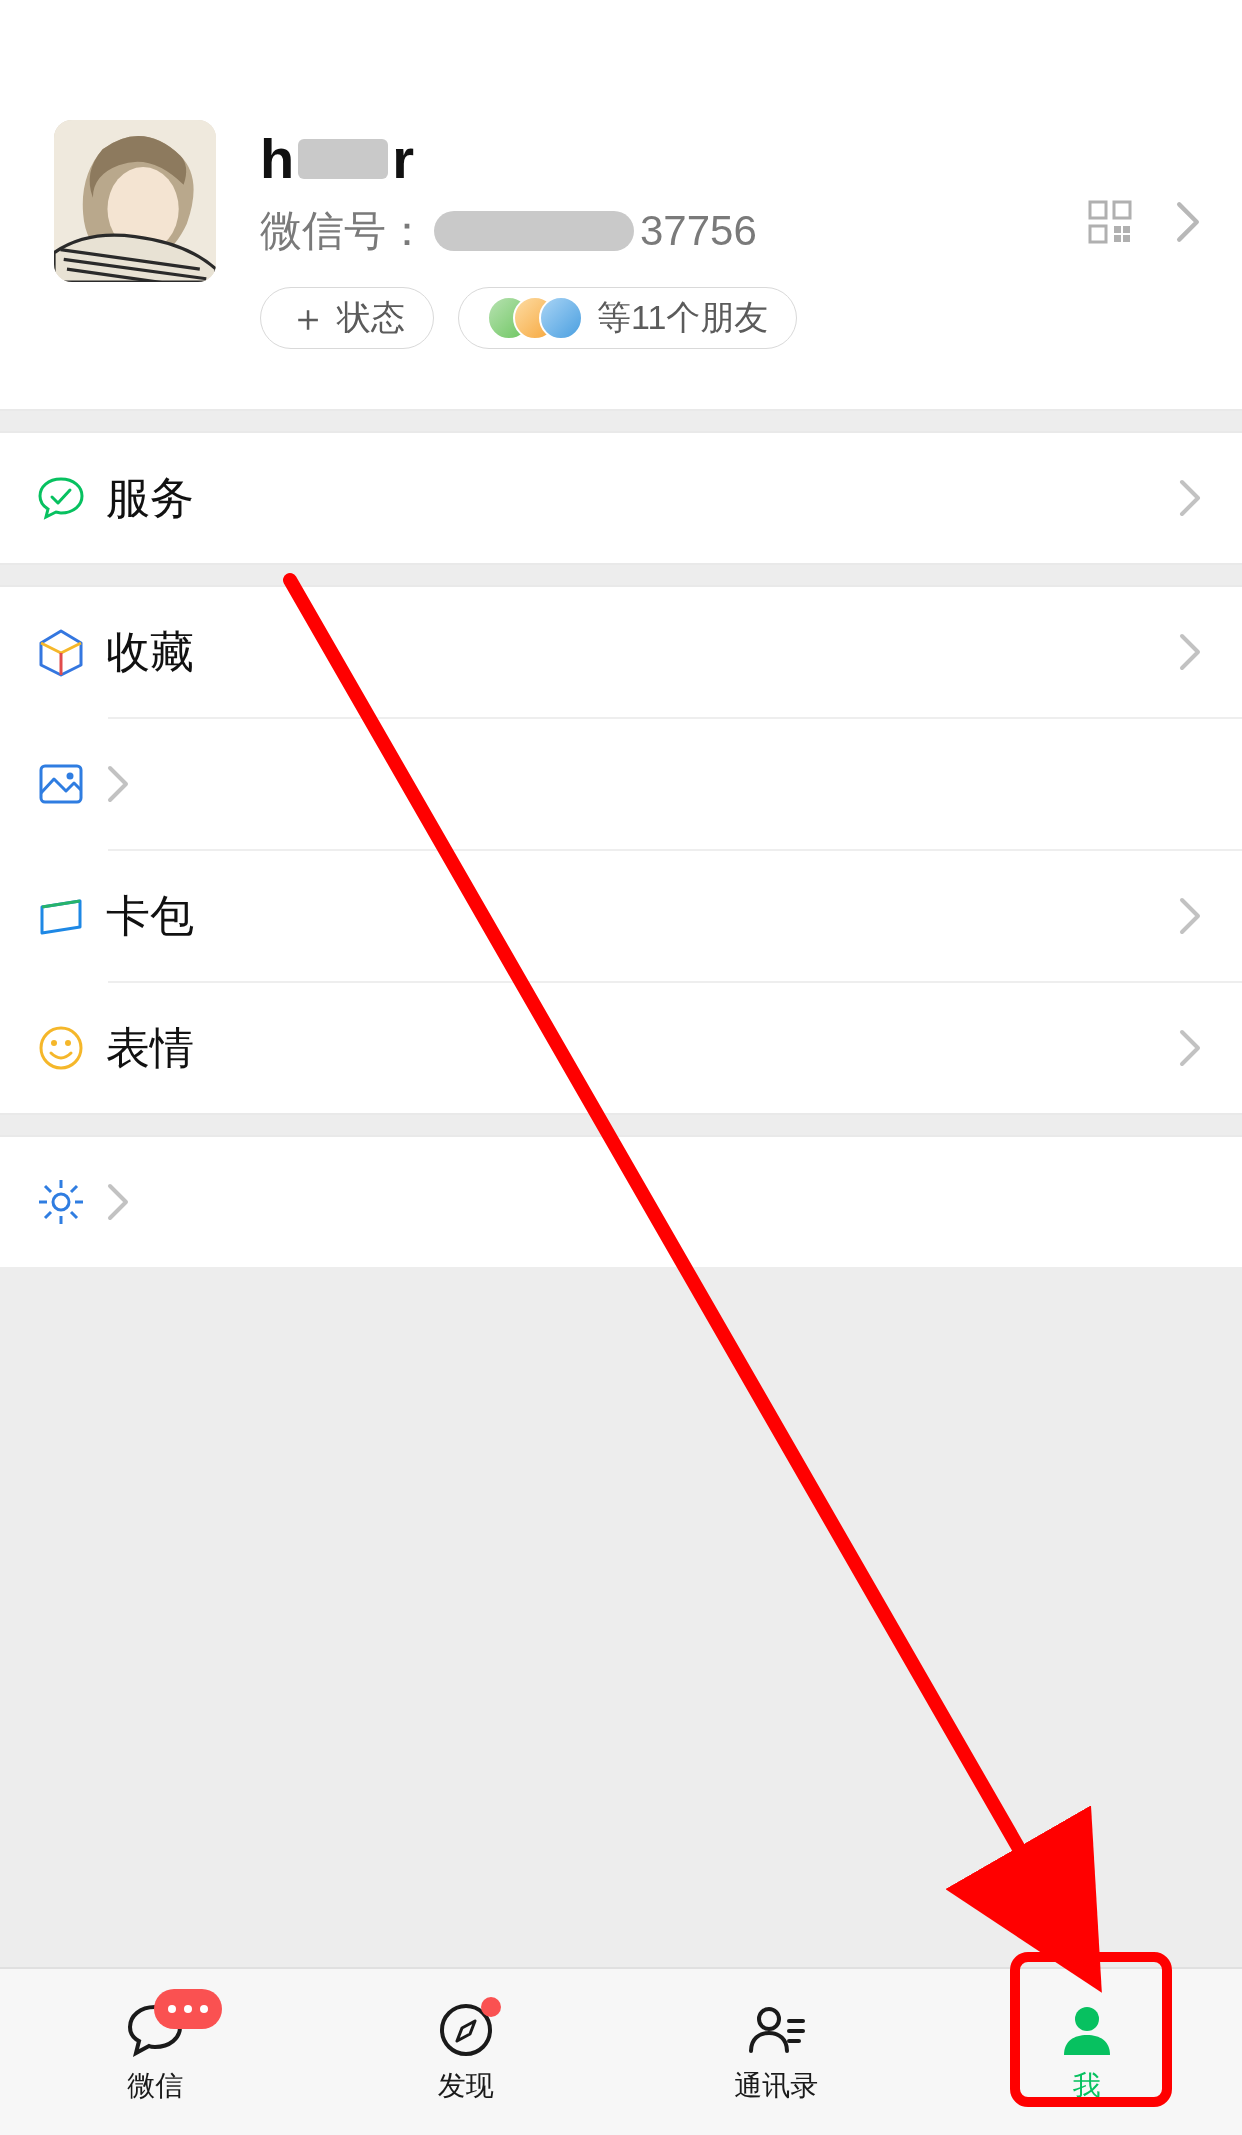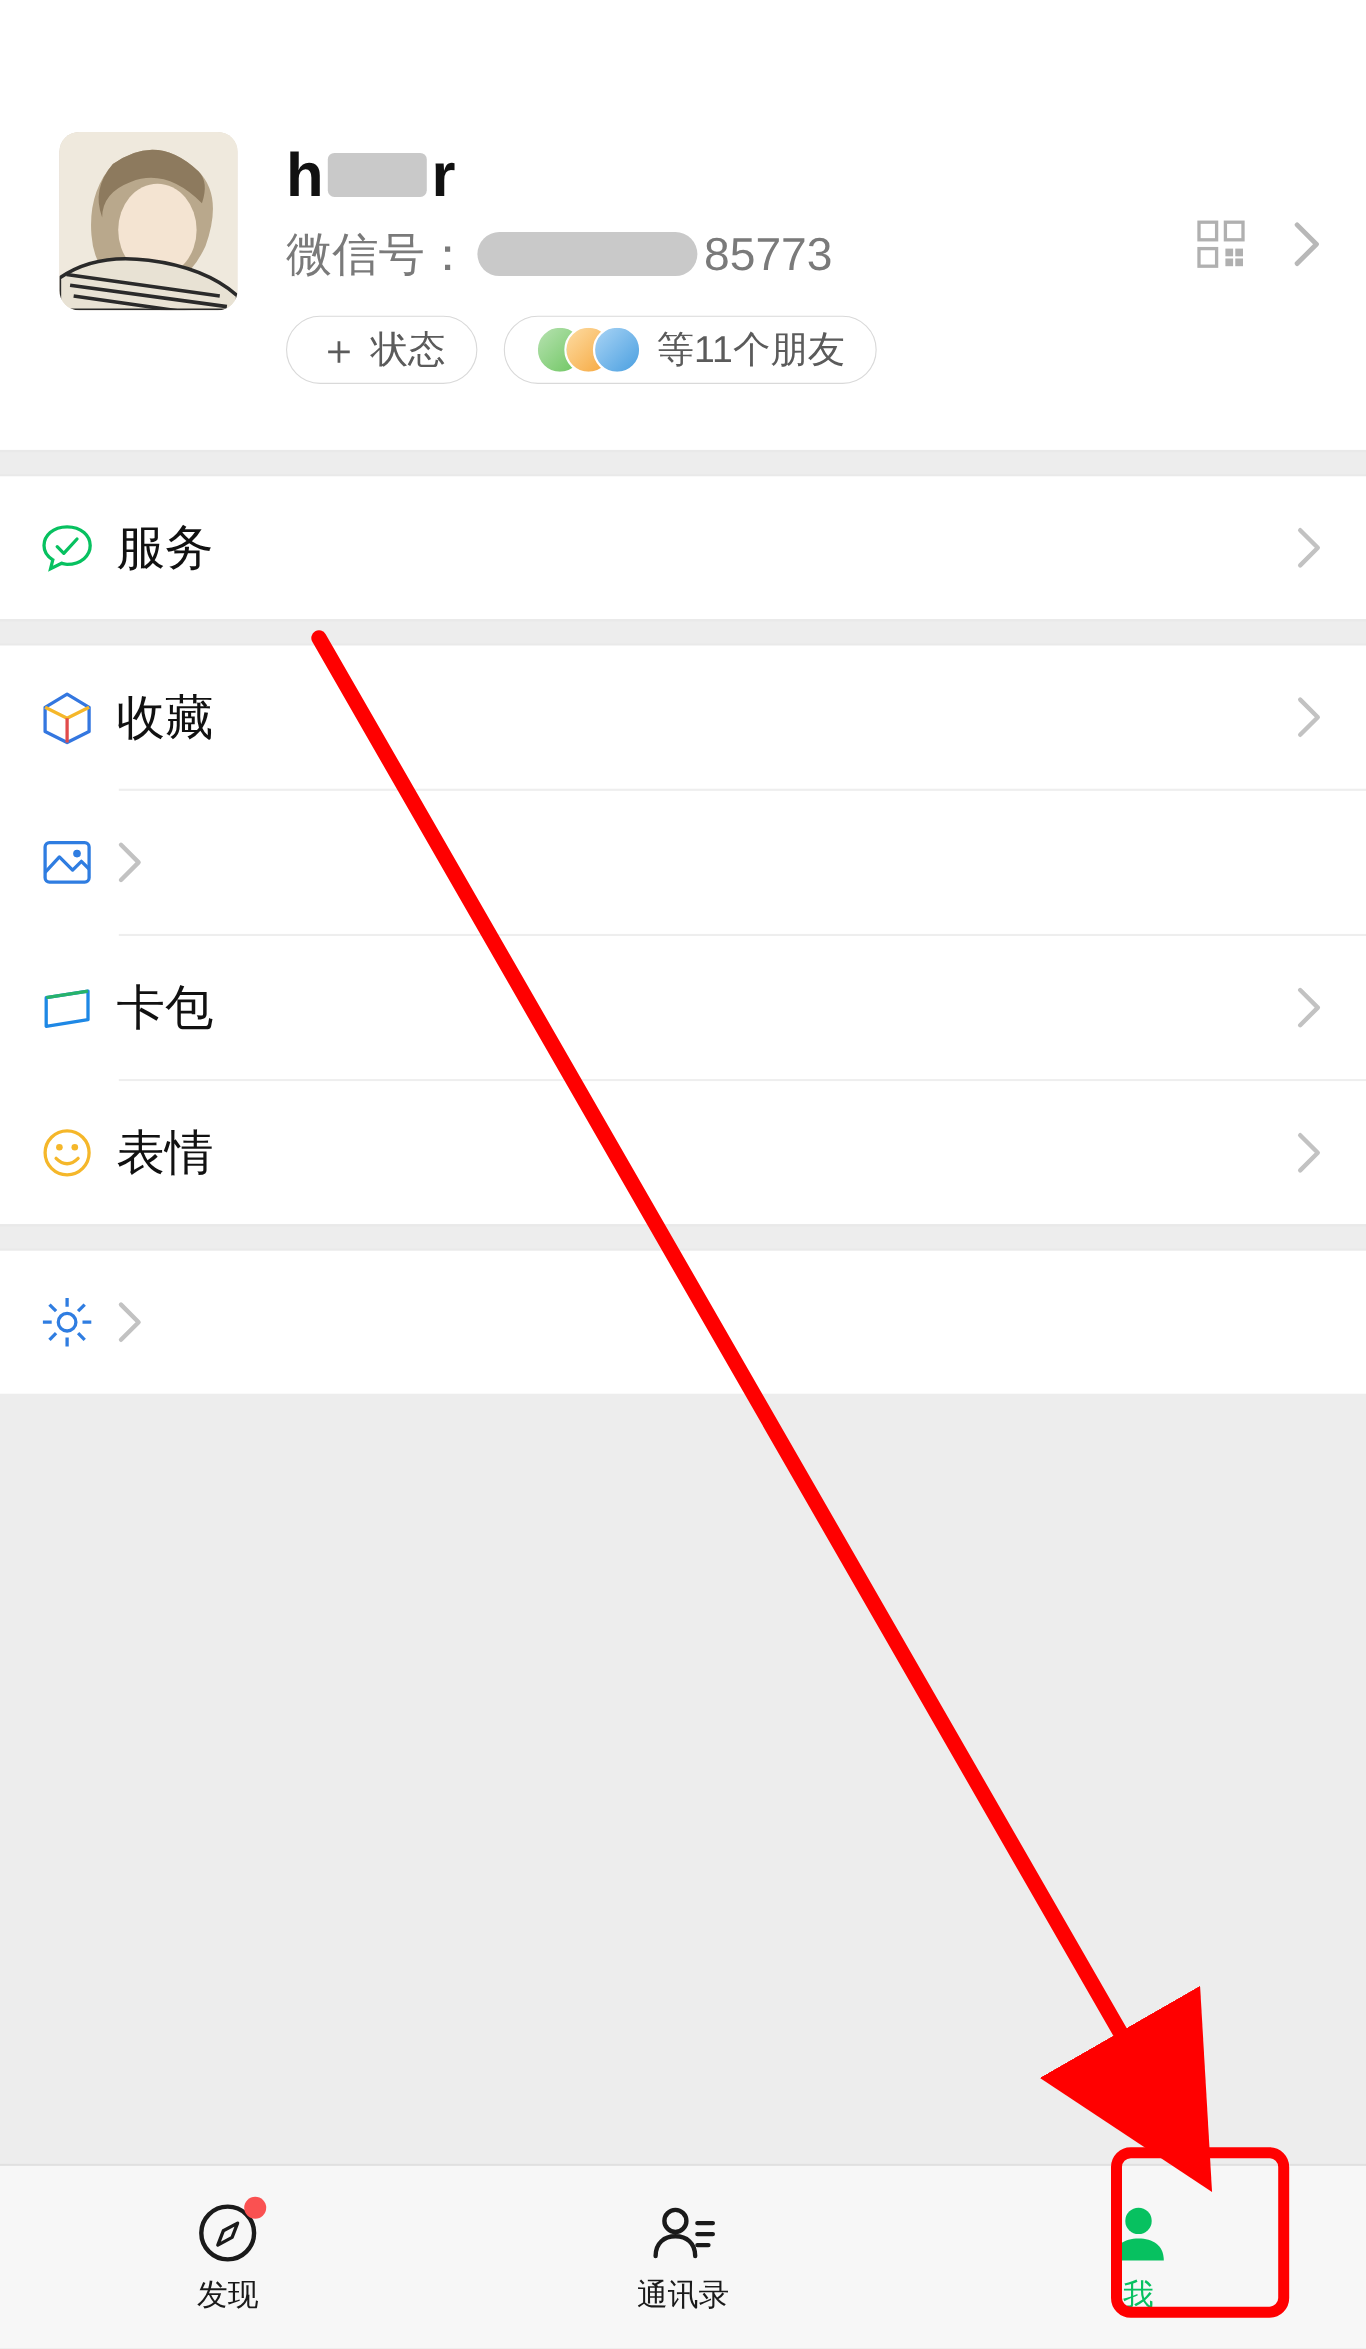--- a/index.html
+++ b/index.html
@@ -76,21 +76,21 @@
       </div>
       <div class="profile-info">
         <div class="nickname-row">
           <span class="nickname">h</span>
           <span class="nick-mask"></span>
           <span class="nickname">r</span>
         </div>
         <div class="wxid-row">
           <span>微信号：</span>
           <span class="wxid-mask"></span>
-          <span>85773</span>
+          <span>37756</span>
         </div>
         <div class="chips">
           <div class="chip">
             <span class="plus">＋</span>
             <span>状态</span>
           </div>
           <div class="chip chip-friends">
             <span class="ava-stack">
               <span class="a1"></span>
                 <span class="a2"></span>
@@ -231,20 +231,33 @@
             <polyline points="4,4 20,20 4,36" fill="none" stroke="#c2c2c2" stroke-width="4" stroke-linecap="round" stroke-linejoin="round"></polyline>
           </svg>
         </span>
     </div>
   </div>
 
   <div class="tabbar">
     <div class="tab">
       <div class="tab-icon" style="position:relative;">
         <svg viewBox="0 0 62 62">
+            <path d="M31 8 C16 8 6 17 6 28 C6 34 9 39 15 42 L12 54 L25 47 C27 48 29 48 31 48 C46 48 56 39 56 28 C56 17 46 8 31 8 Z" fill="none" stroke="#1a1a1a" stroke-width="4"></path>
+          </svg>
+        <span class="badge-pill">
+            <span></span>
+            <span></span>
+            <span></span>
+          </span>
+      </div>
+      <div class="tab-label">微信</div>
+    </div>
+    <div class="tab">
+      <div class="tab-icon" style="position:relative;">
+        <svg viewBox="0 0 62 62">
             <circle cx="31" cy="31" r="24" fill="none" stroke="#1a1a1a" stroke-width="4"></circle>
             <polygon points="40,22 27,29 22,42 35,35" fill="none" stroke="#1a1a1a" stroke-width="3" stroke-linejoin="round"></polygon>
           </svg>
         <span class="badge-dot"></span>
       </div>
       <div class="tab-label">发现</div>
     </div>
     <div class="tab">
       <div class="tab-icon">
         <svg viewBox="0 0 62 62">

